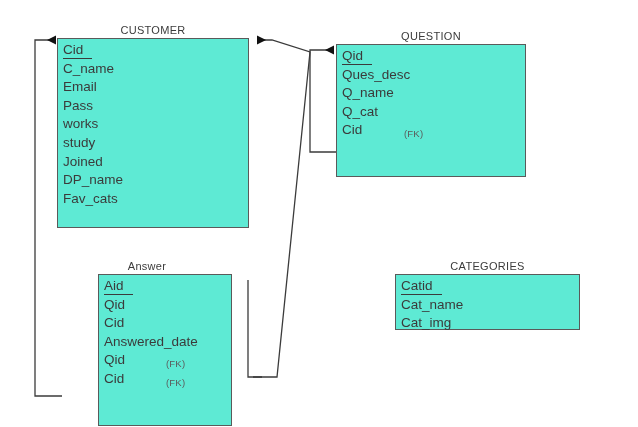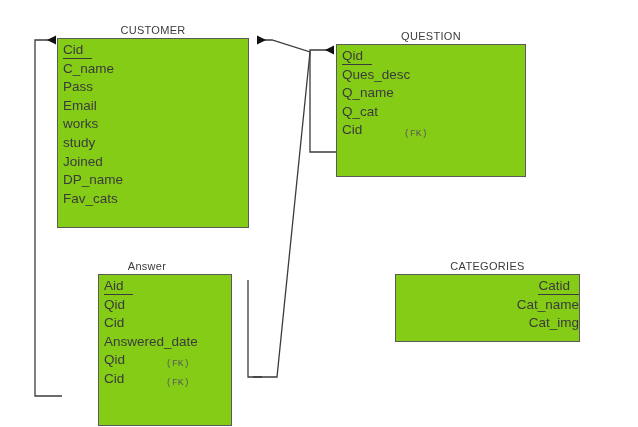--- a/index.html
+++ b/index.html
@@ -33,23 +33,23 @@
     text-align: center;
     font-size: 11px;
     color: #3b3b3b;
     letter-spacing: 0.3px;
     line-height: 16px;
     height: 16px;
     white-space: nowrap;
   }
   .entity-box {
     border: 1.4px solid #5a5a5a;
-    background: #84cc16;
+    background: #5eead4;
     box-sizing: border-box;
-    padding: 2px 0 3px 0;
+    padding: 2px 16px 3px 0;
   }
   .attr {
     font-size: 13.5px;
     color: #3b3b3b;
     line-height: 18.6px;
     height: 18.6px;
     padding-left: 5px;
     white-space: nowrap;
     position: relative;
   }
@@ -61,35 +61,34 @@
     padding-right: 9px;
     line-height: 16px;
   }
   .attr .fk {
     font-size: 9.5px;
     color: #5b5b5b;
     position: absolute;
     left: 67px;
     top: 4px;
     letter-spacing: 0.2px;
-    font-family: Liberation Mono, monospace;
   }
 
   
   #ent-customer   { left: 57px;  top: 22px;  width: 192px; }
   #ent-customer   .entity-box { height: 190px; }
 
   #ent-question   { left: 336px; top: 28px;  width: 190px; }
   #ent-question   .entity-box { height: 133px; }
 
   #ent-answer     { left: 62px;  top: 258px; width: 170px; }
   #ent-answer     .entity-box { height: 152px; margin-left: 36px; }
 
   #ent-categories { left: 395px; top: 258px; width: 185px; }
-  #ent-categories .entity-box { height: 68px; text-align: right; }
+  #ent-categories .entity-box { height: 56px; }
 </style>
 </head>
 <body>
 
 <div id="canvas">
 
   <svg class="links" viewBox="0 0 638 427" width="638" height="427" xmlns="http://www.w3.org/2000/svg">
     <defs>
       <marker id="arrowL" markerWidth="11" markerHeight="11" refX="9.5" refY="5" orient="auto" markerUnits="userSpaceOnUse">
         <path d="M 9.5 0.6 L 9.5 9.4 L 0.4 5 Z" fill="#111111"></path>
@@ -108,22 +107,22 @@
     <path d="M 248 41 L 248 152" fill="none" stroke="#3b3b3b" stroke-width="1.3"></path>
 
     <path d="M 248 280 L 248 377 L 262 377" fill="none" stroke="#3b3b3b" stroke-width="1.3"></path>
   </svg>
 
   <div class="entity" id="ent-customer">
     <div class="entity-title">CUSTOMER</div>
     <div class="entity-box">
       <div class="attr pk"><span class="name">Cid</span></div>
       <div class="attr"><span class="name">C_name</span></div>
+      <div class="attr"><span class="name">Email</span></div>
       <div class="attr"><span class="name">Pass</span></div>
-      <div class="attr"><span class="name">Email</span></div>
       <div class="attr"><span class="name">works</span></div>
       <div class="attr"><span class="name">study</span></div>
       <div class="attr"><span class="name">Joined</span></div>
       <div class="attr"><span class="name">DP_name</span></div>
       <div class="attr"><span class="name">Fav_cats</span></div>
     </div>
   </div>
 
   <div class="entity" id="ent-question">
     <div class="entity-title">QUESTION</div>

